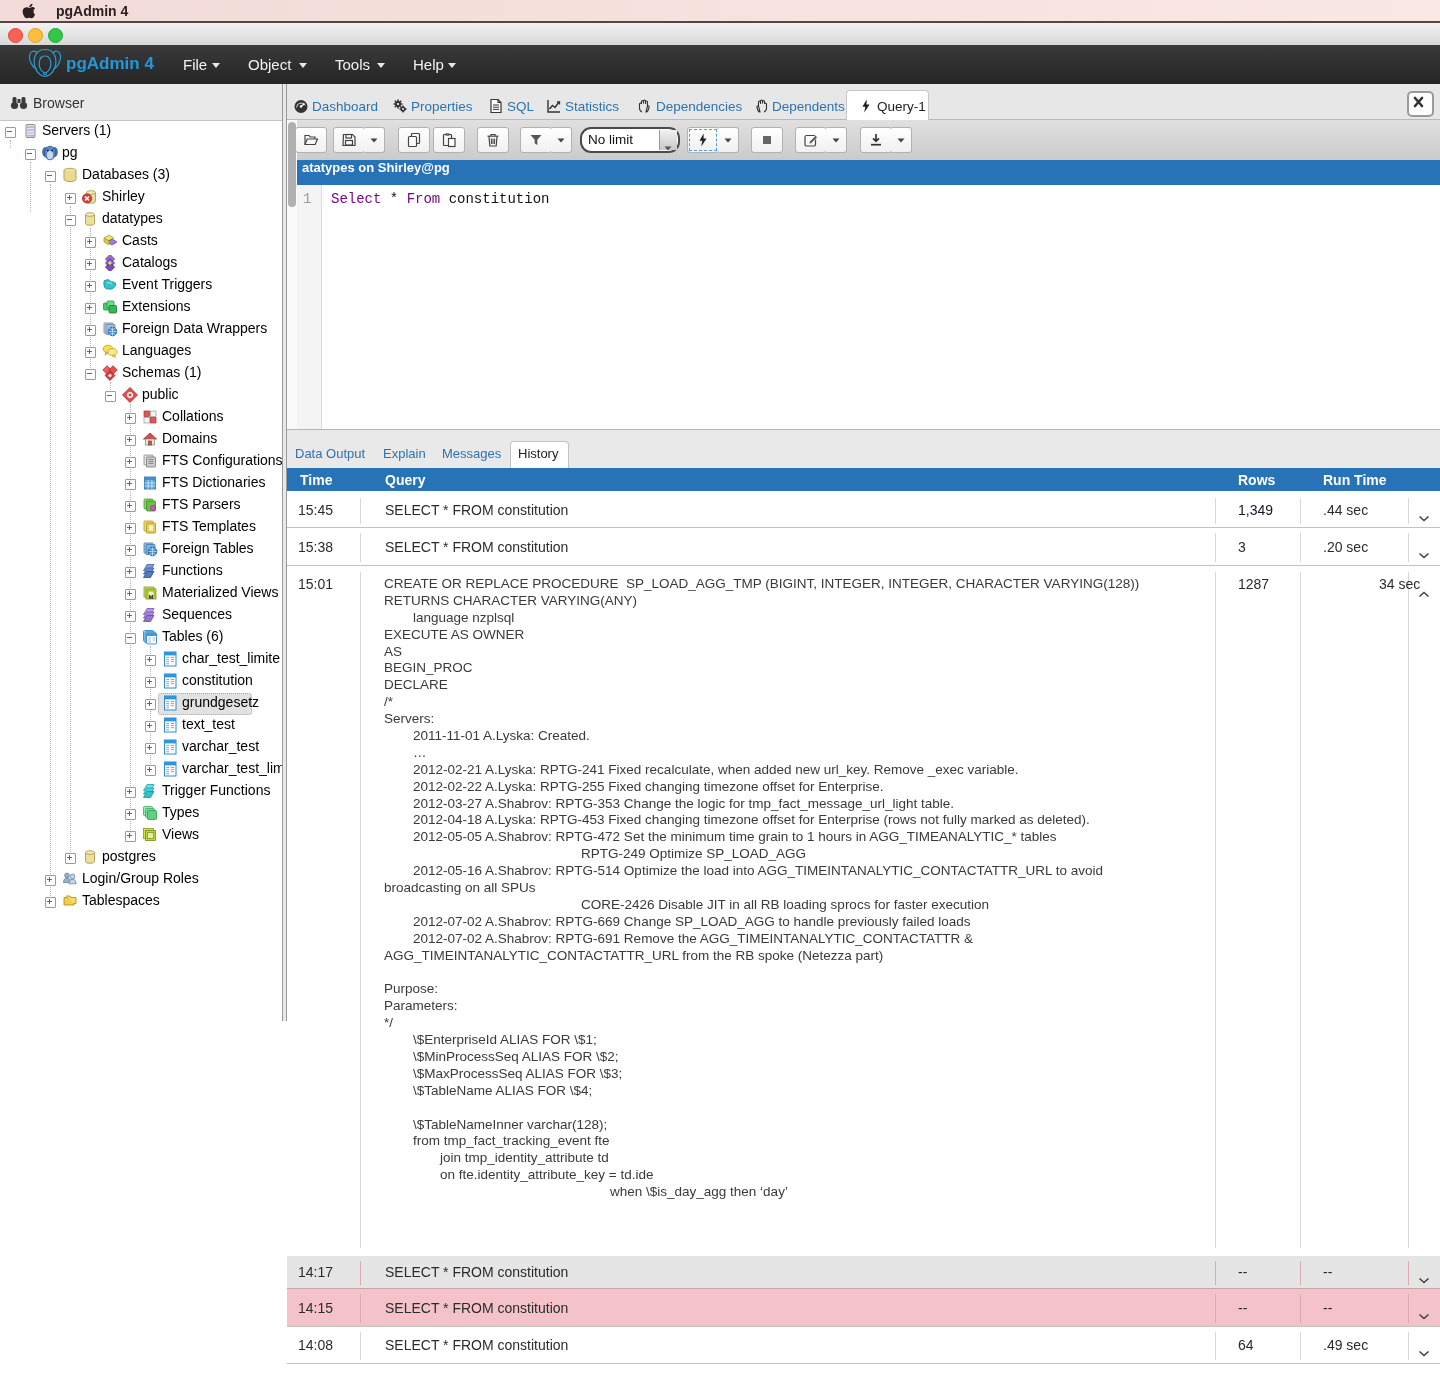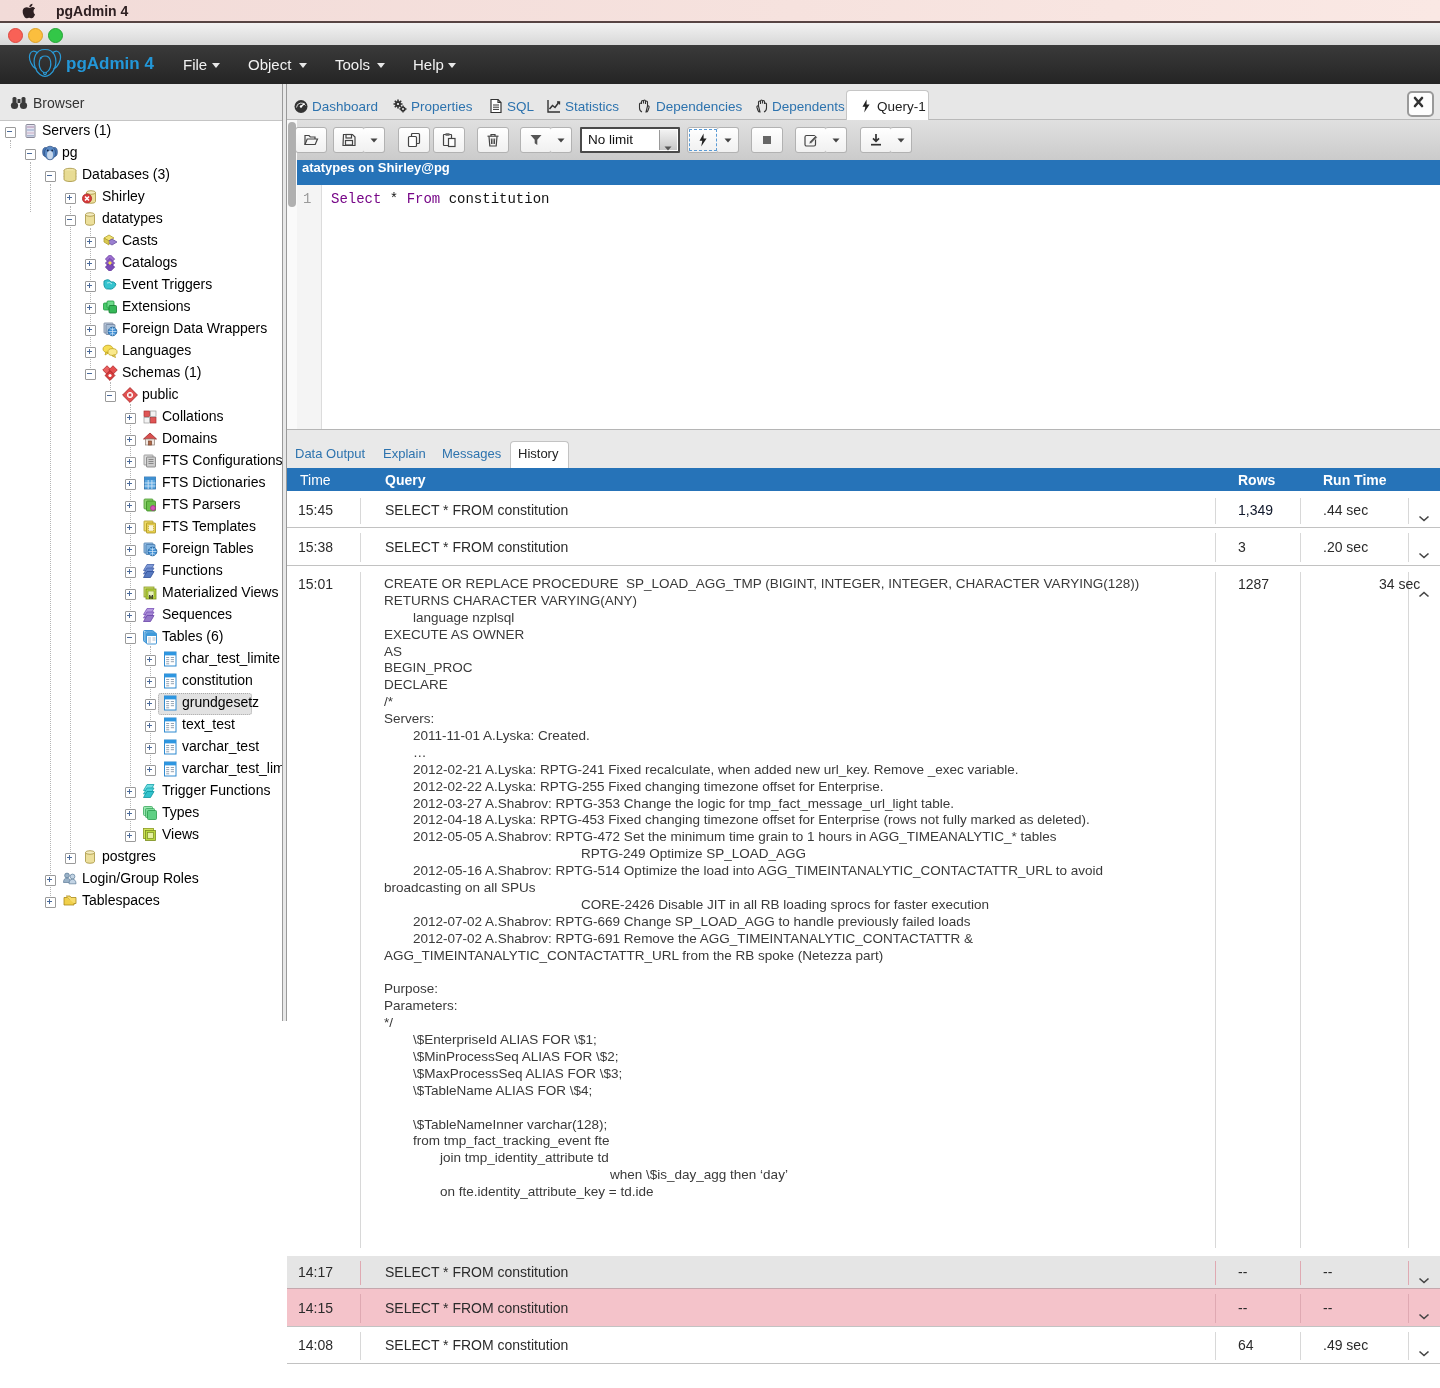--- a/index.html
+++ b/index.html
@@ -572,21 +572,21 @@
 <div class="btn" style="left:520px;width:30px;">
     <svg width="16" height="16" viewBox="0 0 16 16" style="" xmlns="http://www.w3.org/2000/svg">
       <path d="M2.5 3 h11 l-4.2 4.8 V13 l-2.6 -1.8 V7.8z" fill="#555"></path>
     </svg>
   </div>
 <div class="btn" style="left:550px;width:21px;border-left:none;">
     <svg width="8" height="5" viewBox="0 0 8 5" style="" xmlns="http://www.w3.org/2000/svg">
       <path d="M0.5 0.5 L7.5 0.5 L4 4.5z" fill="#444"></path>
     </svg>
   </div>
-<div style="position:absolute;left:580px;top:127px;width:100px;height:26px;box-sizing:border-box;background:#fff;border:2px solid #4a4a4a;border-radius:1px">
+<div style="position:absolute;left:580px;top:127px;width:100px;height:26px;box-sizing:border-box;background:#fff;border:2px solid #4a4a4a;border-radius:11px">
     <div style="position:absolute;left:6px;top:3px;font-size:13.5px;color:#111">No limit</div>
     <div style="position:absolute;right:1px;top:1px;bottom:1px;width:17px;background:linear-gradient(#f2f2f2,#c8c8c8);border-left:1px solid #999">
       <div style="position:absolute;left:4px;top:7px"><svg width="8" height="5" viewBox="0 0 8 5" style="" xmlns="http://www.w3.org/2000/svg">
           <path d="M0.5 0.5 L7.5 0.5 L4 4.5z" fill="#555"></path>
         </svg></div>
     </div>
   </div>
 <div class="btn" style="left:687px;width:30px;outline:1px dashed #5b9bd5;outline-offset:-3px;">
     <svg width="16" height="16" viewBox="0 0 16 16" style="" xmlns="http://www.w3.org/2000/svg">
       <path d="M8.6 1.5 L4.5 8.7 h2.8 L6.2 14.5 L11.6 6.6 H8.6z" fill="#222"></path>
@@ -633,21 +633,21 @@
 <div style="position:absolute;left:303px;top:191px;font-family:'Liberation Mono',monospace;font-size:14px;color:#9a9a9a">1</div>
 <div style="position:absolute;left:331px;top:191px;font-family:'Liberation Mono',monospace;font-size:14px;color:#111"><span style="color:#770788">Select</span> * <span style="color:#770788">From</span> constitution</div>
 <div style="position:absolute;left:287px;top:429px;width:1153px;height:959px;background:#fff"></div>
 <div style="position:absolute;left:287px;top:429px;width:1153px;height:39px;background:#e9e9e9;border-top:1px solid #b5b5b5;box-sizing:border-box"></div>
 <div style="position:absolute;left:510px;top:441px;width:57px;height:27px;background:#fff;border:1px solid #c3c3c3;border-bottom:none;border-radius:4px 4px 0 0"></div>
 <div style="position:absolute;left:295px;top:446px;font-size:13px;color:#2d73ae">Data Output</div>
 <div style="position:absolute;left:383px;top:446px;font-size:13px;color:#2d73ae">Explain</div>
 <div style="position:absolute;left:442px;top:446px;font-size:13px;color:#2d73ae">Messages</div>
 <div style="position:absolute;left:518px;top:446px;font-size:13px;color:#222">History</div>
 <div style="position:absolute;left:287px;top:468px;width:1153px;height:23px;background:#2673b8"></div>
-<div style="position:absolute;left:300px;top:472px;font-size:14px;font-weight:normal;color:#fff">Time</div>
+<div style="position:absolute;left:300px;top:472px;font-size:14px;font-weight:bold;color:#fff">Time</div>
 <div style="position:absolute;left:385px;top:472px;font-size:14px;font-weight:bold;color:#fff">Query</div>
 <div style="position:absolute;left:1238px;top:472px;font-size:14px;font-weight:bold;color:#fff">Rows</div>
 <div style="position:absolute;left:1323px;top:472px;font-size:14px;font-weight:bold;color:#fff">Run Time</div>
 <div style="position:absolute;left:287px;top:493px;width:1153px;height:34px;background:#fff">
     <div style="position:absolute;left:73px;top:5px;bottom:3px;width:1px;background:#d8d8d8"></div>
     <div style="position:absolute;left:928px;top:5px;bottom:3px;width:1px;background:#d8d8d8"></div>
     <div style="position:absolute;left:1013px;top:5px;bottom:3px;width:1px;background:#d8d8d8"></div>
     <div style="position:absolute;left:1121px;top:5px;bottom:3px;width:1px;background:#d8d8d8"></div>
     <div style="position:absolute;left:11px;top:9.0px;font-size:14px;color:#2b2b2b">15:45</div>
     <div style="position:absolute;left:98px;top:9.0px;font-size:14px;color:#2b2b2b">SELECT * FROM constitution</div>
@@ -712,22 +712,22 @@
       <div style="padding-left:0px;height:16.9px;white-space:pre">Parameters:</div>
       <div style="padding-left:0px;height:16.9px;white-space:pre">*/</div>
       <div style="padding-left:29px;height:16.9px;white-space:pre">\$EnterpriseId ALIAS FOR \$1;</div>
       <div style="padding-left:29px;height:16.9px;white-space:pre">\$MinProcessSeq ALIAS FOR \$2;</div>
       <div style="padding-left:29px;height:16.9px;white-space:pre">\$MaxProcessSeq ALIAS FOR \$3;</div>
       <div style="padding-left:29px;height:16.9px;white-space:pre">\$TableName ALIAS FOR \$4;</div>
       <div style="padding-left:0px;height:16.9px;white-space:pre"></div>
       <div style="padding-left:29px;height:16.9px;white-space:pre">\$TableNameInner varchar(128);</div>
       <div style="padding-left:29px;height:16.9px;white-space:pre">from tmp_fact_tracking_event fte</div>
       <div style="padding-left:56px;height:16.9px;white-space:pre">join tmp_identity_attribute td</div>
+      <div style="padding-left:56px;height:16.9px;white-space:pre">on fte.identity_attribute_key = td.ide</div>
       <div style="padding-left:226px;height:16.9px;white-space:pre">when \$is_day_agg then ‘day’</div>
-      <div style="padding-left:56px;height:16.9px;white-space:pre">on fte.identity_attribute_key = td.ide</div>
     </div>
   </div>
 <div style="position:absolute;left:287px;top:1256px;width:1153px;height:32px;background:#e5e5e5">
     <div style="position:absolute;left:73px;top:5px;bottom:3px;width:1px;background:#dfa9b2"></div>
     <div style="position:absolute;left:928px;top:5px;bottom:3px;width:1px;background:#dfa9b2"></div>
     <div style="position:absolute;left:1013px;top:5px;bottom:3px;width:1px;background:#dfa9b2"></div>
     <div style="position:absolute;left:1121px;top:5px;bottom:3px;width:1px;background:#dfa9b2"></div>
     <div style="position:absolute;left:11px;top:8.0px;font-size:14px;color:#2b2b2b">14:17</div>
     <div style="position:absolute;left:98px;top:8.0px;font-size:14px;color:#2b2b2b">SELECT * FROM constitution</div>
     <div style="position:absolute;left:951px;top:8.0px;font-size:14px;color:#2b2b2b">--</div>

